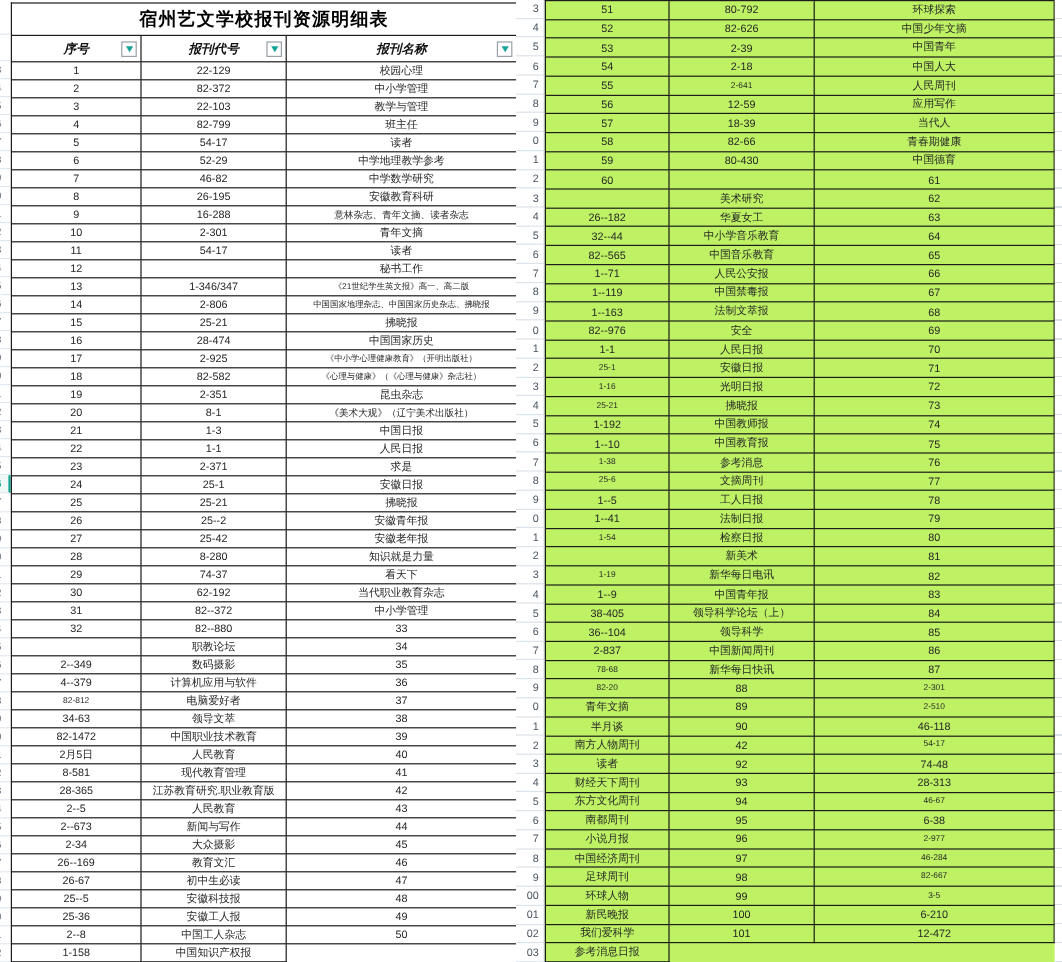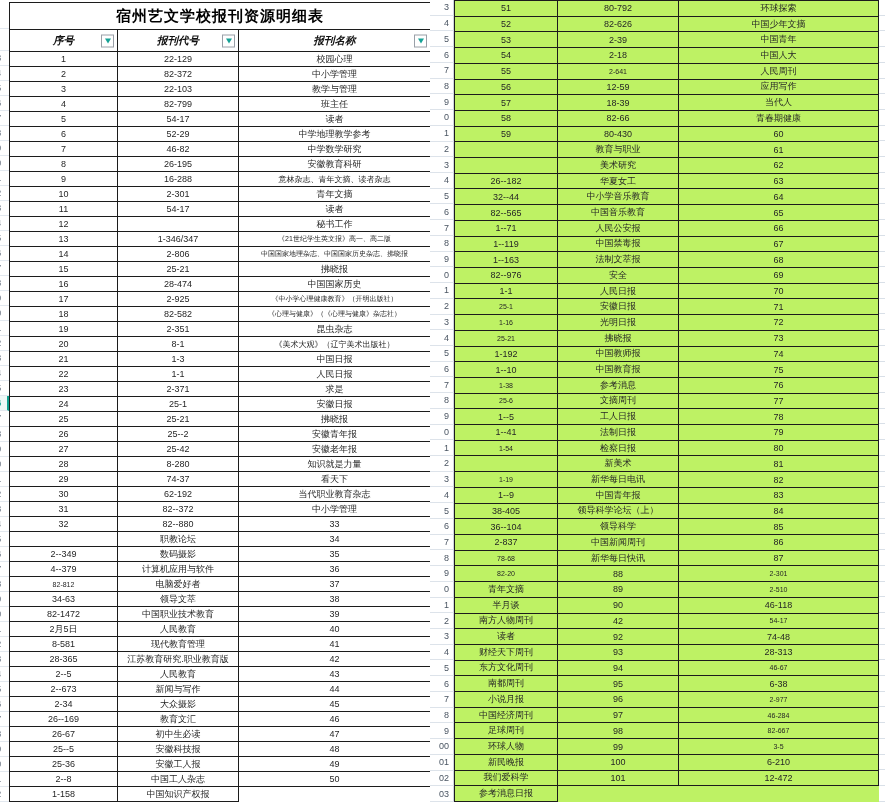--- a/index.html
+++ b/index.html
@@ -347,23 +347,23 @@
       <div class="c">12-59</div>
       <div class="c">应用写作</div>
       <div class="c">57</div>
       <div class="c">18-39</div>
       <div class="c">当代人</div>
       <div class="c">58</div>
       <div class="c">82-66</div>
       <div class="c">青春期健康</div>
       <div class="c">59</div>
       <div class="c">80-430</div>
+      <div class="c">中国德育</div>
       <div class="c">60</div>
       <div class="c"></div>
-      <div class="c">教育与职业</div>
       <div class="c">61</div>
       <div class="c"></div>
       <div class="c">美术研究</div>
       <div class="c">62</div>
       <div class="c">26--182</div>
       <div class="c">华夏女工</div>
       <div class="c">63</div>
       <div class="c">32--44</div>
       <div class="c">中小学音乐教育</div>
       <div class="c">64</div>

